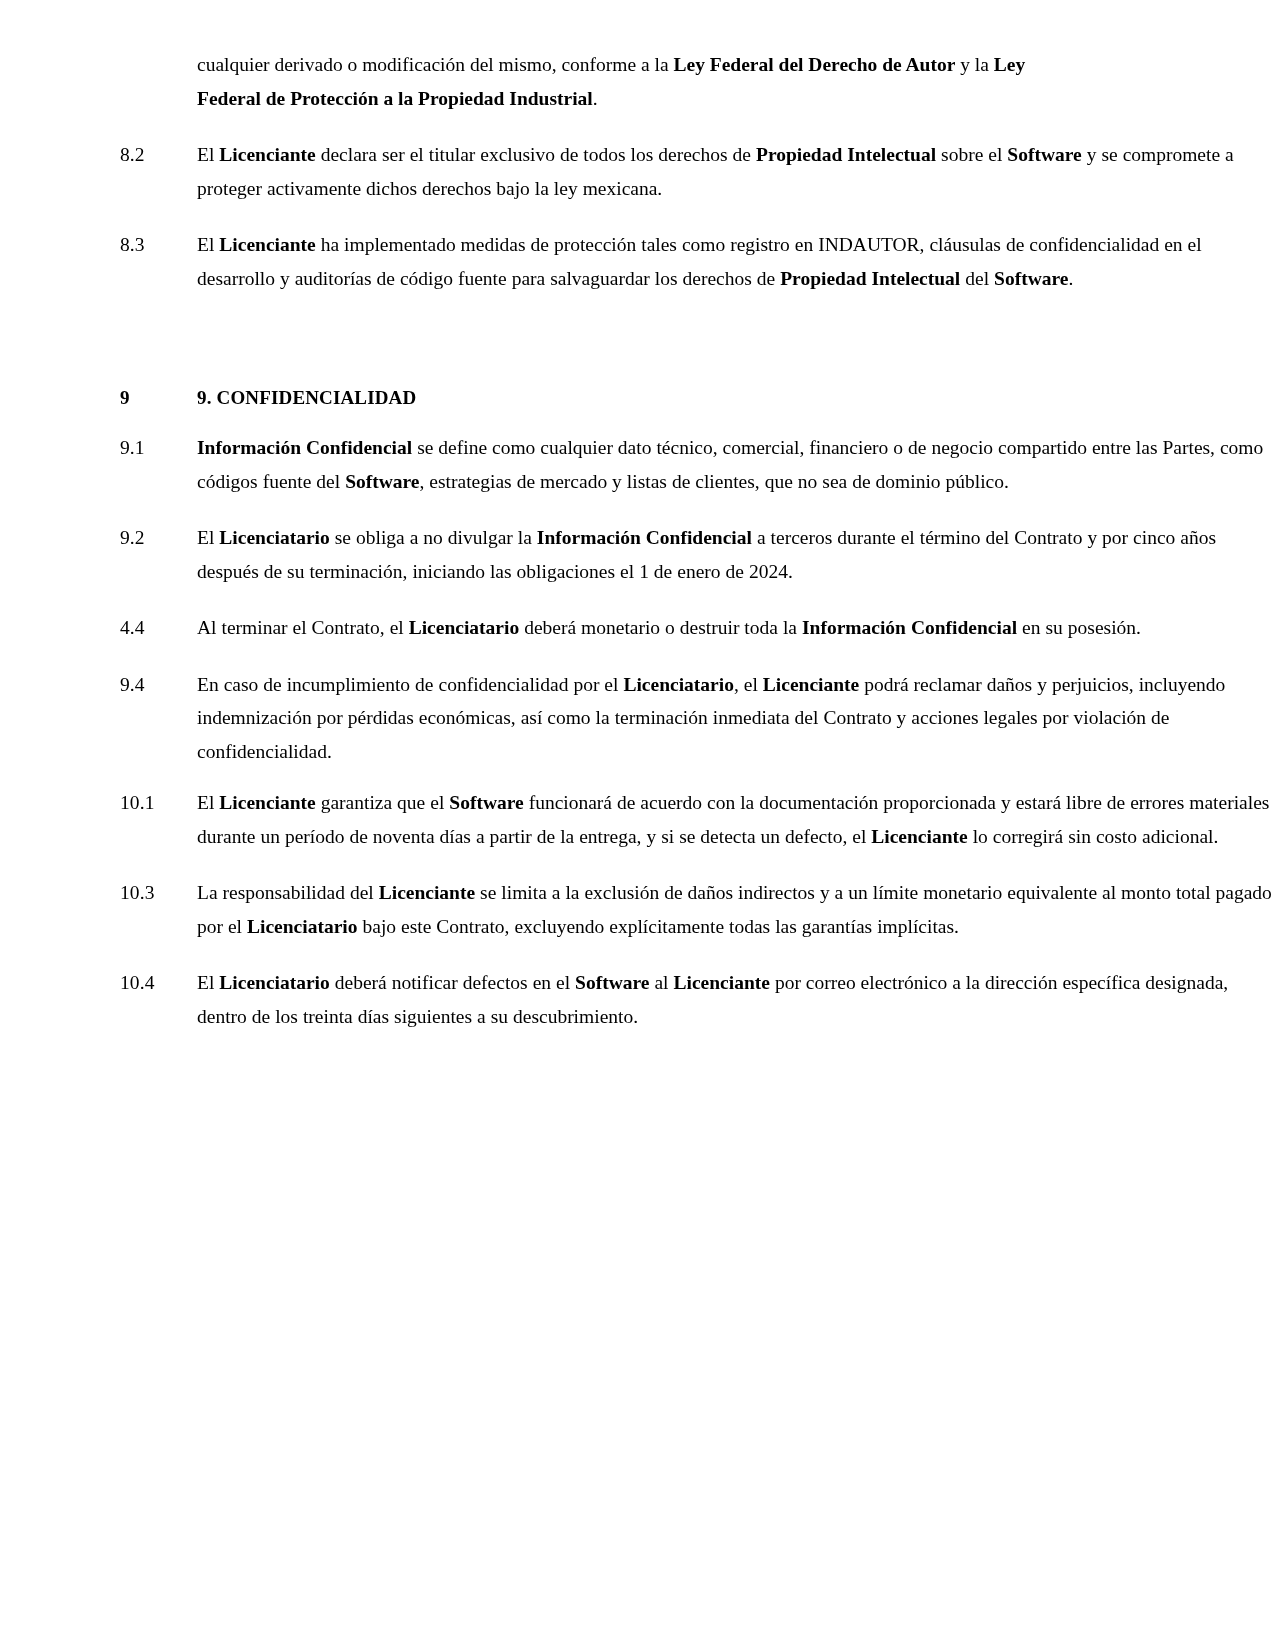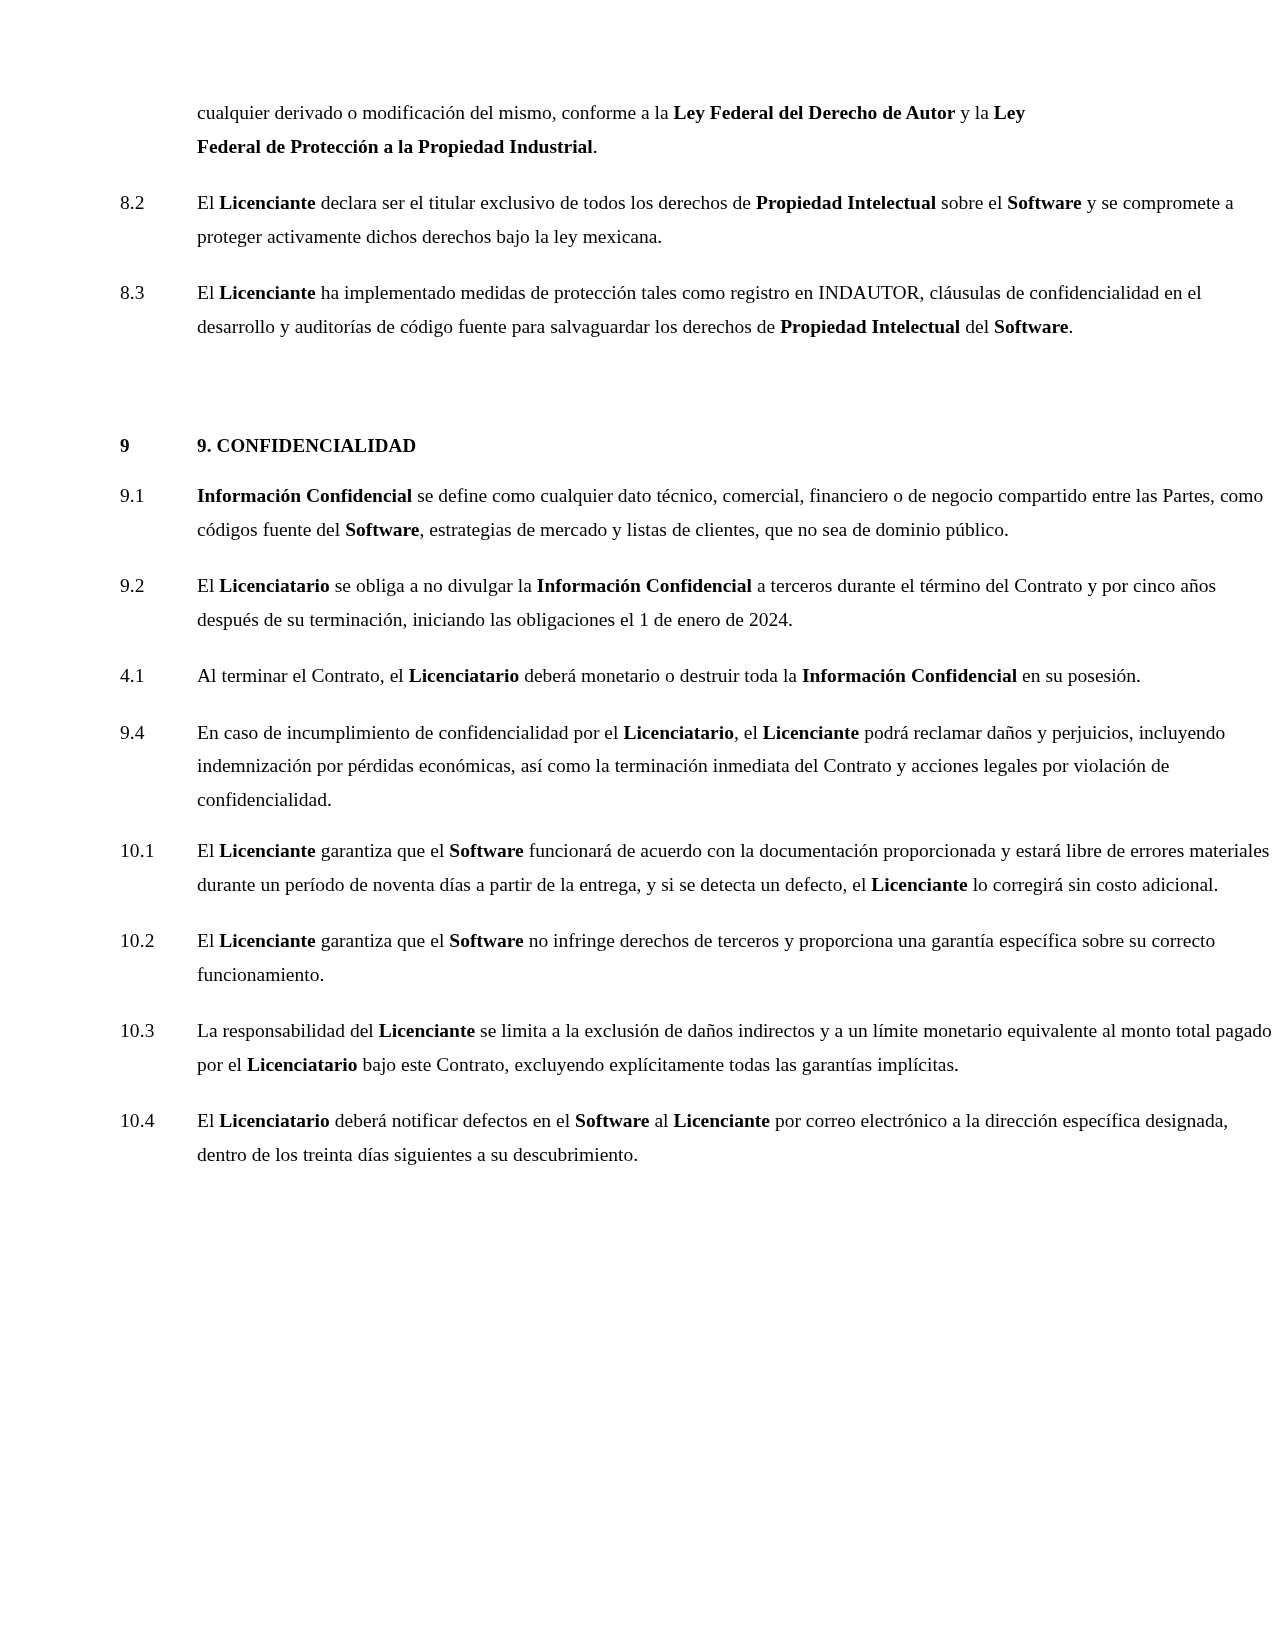--- a/index.html
+++ b/index.html
@@ -78,21 +78,21 @@
   
   .heading .num,
   .heading .body {
     font-weight: bold;
     font-size: 19px;
     line-height: 30px;
     letter-spacing: 0.15px;
   }
 
   
-  .gap-top-page  { padding-top: 96px; }
+  .gap-top-page  { padding-top: 48px; }
   .gap-para      { margin-top: 23px; }
   .gap-section   { margin-top: 88px; }
   .gap-after-h   { margin-top: 18px; font-family: Liberation Serif, serif; }
 </style>
 </head>
 <body>
 
 <div class="page">
   <div class="content" id="doc-content">
       <div class="cont gap-top-page">
@@ -113,34 +113,30 @@
       </div>
       <div class="item gap-after-h">
         <div class="num">9.1</div>
         <div class="body"><strong>Información Confidencial</strong><span> se define como cualquier dato técnico, comercial, financiero o de negocio compartido entre las Partes, como códigos fuente del </span><strong>Software</strong><span>, estrategias de mercado y listas de clientes, que no sea de dominio público.</span></div>
       </div>
       <div class="item gap-para">
         <div class="num">9.2</div>
         <div class="body"><span>El </span><strong>Licenciatario</strong><span> se obliga a no divulgar la </span><strong>Información Confidencial</strong><span> a terceros durante el término del Contrato y por cinco años después de su terminación, iniciando las obligaciones el 1 de enero de 2024.</span></div>
       </div>
       <div class="item gap-para">
-        <div class="num">4.1</div>
+        <div class="num">4.4</div>
         <div class="body"><span>Al terminar el Contrato, el </span><strong>Licenciatario</strong><span> deberá monetario o destruir toda la </span><strong>Información Confidencial</strong><span> en su posesión.</span></div>
       </div>
       <div class="item gap-para">
         <div class="num">9.4</div>
         <div class="body"><span>En caso de incumplimiento de confidencialidad por el </span><strong>Licenciatario</strong><span>, el </span><strong>Licenciante</strong><span> podrá reclamar daños y perjuicios, incluyendo indemnización por pérdidas económicas, así como la terminación inmediata del Contrato y acciones legales por violación de confidencialidad.</span></div>
       </div>
       <div class="item gap-after-h">
         <div class="num">10.1</div>
         <div class="body"><span>El </span><strong>Licenciante</strong><span> garantiza que el </span><strong>Software</strong><span> funcionará de acuerdo con la documentación proporcionada y estará libre de errores materiales durante un período de noventa días a partir de la entrega, y si se detecta un defecto, el </span><strong>Licenciante</strong><span> lo corregirá sin costo adicional.</span></div>
-      </div>
-      <div class="item gap-para">
-        <div class="num">10.2</div>
-        <div class="body"><span>El </span><strong>Licenciante</strong><span> garantiza que el </span><strong>Software</strong><span> no infringe derechos de terceros y proporciona una garantía específica sobre su correcto funcionamiento.</span></div>
       </div>
       <div class="item gap-para">
         <div class="num">10.3</div>
         <div class="body"><span>La responsabilidad del </span><strong>Licenciante</strong><span> se limita a la exclusión de daños indirectos y a un límite monetario equivalente al monto total pagado por el </span><strong>Licenciatario</strong><span> bajo este Contrato, excluyendo explícitamente todas las garantías implícitas.</span></div>
       </div>
       <div class="item gap-para">
         <div class="num">10.4</div>
         <div class="body"><span>El </span><strong>Licenciatario</strong><span> deberá notificar defectos en el </span><strong>Software</strong><span> al </span><strong>Licenciante</strong><span> por correo electrónico a la dirección específica designada, dentro de los treinta días siguientes a su descubrimiento.</span></div>
       </div>
     </div>

